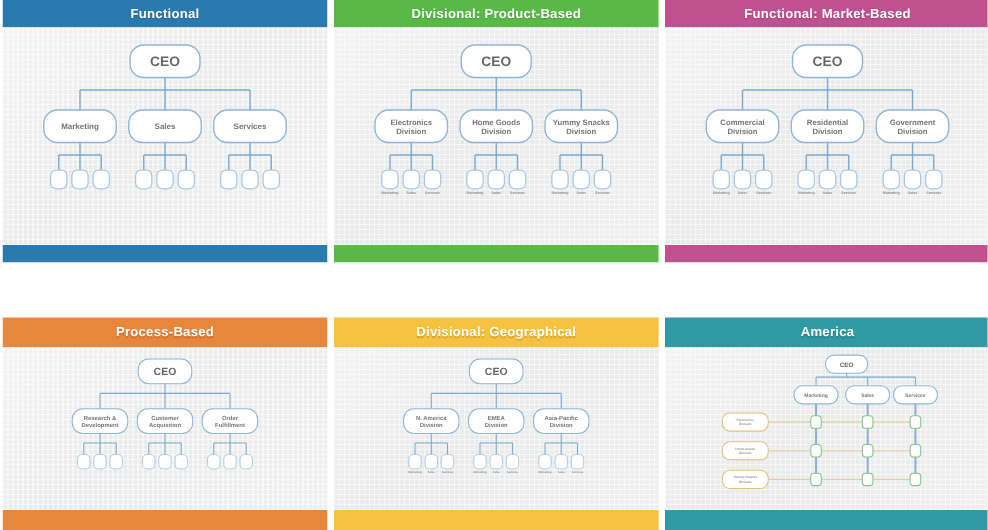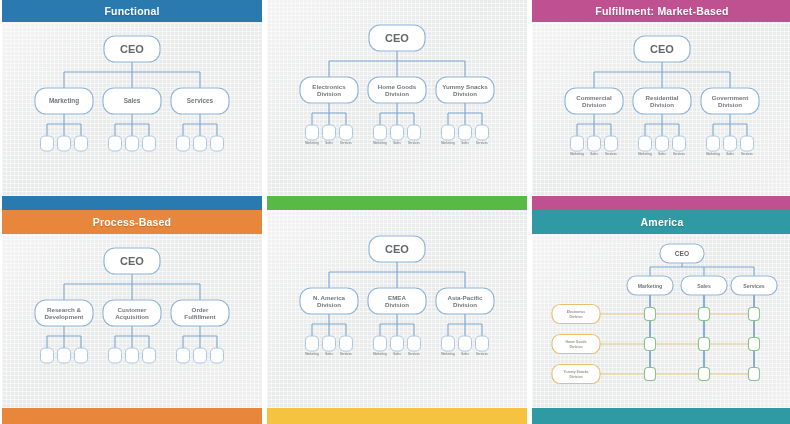--- a/index.html
+++ b/index.html
@@ -30,21 +30,21 @@
     position:relative;flex:1 1 auto;min-height:0;
     background-color:#eceded;
     background-image:
       repeating-linear-gradient(0deg, rgba(255,255,255,.55) 0 1px, rgba(0,0,0,0) 1px 4px),
       repeating-linear-gradient(90deg, rgba(255,255,255,.5) 0 1px, rgba(0,0,0,0) 1px 4px),
       linear-gradient(140deg,#f3f3f3 0%,#e9eaea 45%,#efefef 100%);
     overflow:hidden;
     font-weight:bold;
   }
   .footbar{height:14px;flex:0 0 14px;}
-  .r2 .bar{height:24px;flex:0 0 24px;}
+  .r2 .bar{height:24px;flex:0 0 24px;margin-top:44px;}
   .r2 .footbar{height:16px;flex:0 0 16px;}
 
   
   .chart{position:absolute;inset:0;width:100%;height:100%;display:block;}
   .nodestroke{stroke:#8fb4d9;stroke-width:1.1;fill:#ffffff;}
   .nodestroke-soft{stroke:#a9c6e2;stroke-width:1;fill:#ffffff;}
   .link{stroke:#7ba7d0;stroke-width:1.1;fill:none;}
   .link-thick{stroke:#86aed6;stroke-width:2;fill:none;}
   .link-div{stroke:#e3c98a;stroke-width:1;fill:none;}
   .divbox{stroke:#e7bf73;stroke-width:1.1;fill:#ffffff;}
@@ -103,20 +103,23 @@
           <rect class="nodestroke-soft" x="174.5" y="112" width="13" height="15" rx="4.5" ry="4.5"></rect>
           <path class="link" d="M198,100 L198,112"></path>
           <rect class="nodestroke-soft" x="191.5" y="112" width="13" height="15" rx="4.5" ry="4.5"></rect>
           <path class="link" d="M215,100 L215,112"></path>
           <rect class="nodestroke-soft" x="208.5" y="112" width="13" height="15" rx="4.5" ry="4.5"></rect>
         </svg>
      </div>
      <div class="footbar" style="background:#2a7ab0"></div>
     </div>
     <div class="panel">
+      <div class="bar" style="background:#58b947">
+       <span class="bar-title">Divisional: Product-Based</span>
+     </div>
      <div class="canvas">
        <svg class="chart" viewBox="0 0 260 170" preserveAspectRatio="xMidYMid meet">
           <rect class="nodestroke" x="102" y="12" width="56" height="26" rx="11" ry="11"></rect>
           <text class="t-ceo" x="130" y="29" text-anchor="middle">CEO</text>
           <path class="link" d="M130,38 L130,48"></path>
           <path class="link" d="M62,48 L198,48"></path>
           <path class="link" d="M62,48 L62,64"></path>
           <rect class="nodestroke" x="33" y="64" width="58" height="26" rx="11" ry="11"></rect>
           <text class="t-mid2" x="62" y="75.8" text-anchor="middle">Electronics</text>
           <text class="t-mid2" x="62" y="83.2" text-anchor="middle">Division</text>
@@ -160,21 +163,21 @@
           <text class="t-leaf" x="198" y="131.2" text-anchor="middle">Sales</text>
           <path class="link" d="M215,100 L215,112"></path>
           <rect class="nodestroke-soft" x="208.5" y="112" width="13" height="15" rx="4.5" ry="4.5"></rect>
           <text class="t-leaf" x="215" y="131.2" text-anchor="middle">Services</text>
         </svg>
      </div>
      <div class="footbar" style="background:#58b947"></div>
     </div>
     <div class="panel">
       <div class="bar" style="background:#bf5191">
-       <span class="bar-title">Fulfillment: Market-Based</span>
+       <span class="bar-title">Functional: Market-Based</span>
      </div>
      <div class="canvas">
        <svg class="chart" viewBox="0 0 260 170" preserveAspectRatio="xMidYMid meet">
           <rect class="nodestroke" x="102" y="12" width="56" height="26" rx="11" ry="11"></rect>
           <text class="t-ceo" x="130" y="29" text-anchor="middle">CEO</text>
           <path class="link" d="M130,38 L130,48"></path>
           <path class="link" d="M62,48 L198,48"></path>
           <path class="link" d="M62,48 L62,64"></path>
           <rect class="nodestroke" x="33" y="64" width="58" height="26" rx="11" ry="11"></rect>
           <text class="t-mid2" x="62" y="75.8" text-anchor="middle">Commercial</text>
@@ -268,20 +271,23 @@
           <rect class="nodestroke-soft" x="174.5" y="112" width="13" height="15" rx="4.5" ry="4.5"></rect>
           <path class="link" d="M198,100 L198,112"></path>
           <rect class="nodestroke-soft" x="191.5" y="112" width="13" height="15" rx="4.5" ry="4.5"></rect>
           <path class="link" d="M215,100 L215,112"></path>
           <rect class="nodestroke-soft" x="208.5" y="112" width="13" height="15" rx="4.5" ry="4.5"></rect>
         </svg>
      </div>
      <div class="footbar" style="background:#e8873c"></div>
     </div>
     <div class="panel r2">
+      <div class="bar" style="background:#f5c33f">
+       <span class="bar-title">Divisional: Geographical</span>
+     </div>
      <div class="canvas">
        <svg class="chart" viewBox="0 0 260 170" preserveAspectRatio="xMidYMid meet">
           <rect class="nodestroke" x="102" y="12" width="56" height="26" rx="11" ry="11"></rect>
           <text class="t-ceo" x="130" y="29" text-anchor="middle">CEO</text>
           <path class="link" d="M130,38 L130,48"></path>
           <path class="link" d="M62,48 L198,48"></path>
           <path class="link" d="M62,48 L62,64"></path>
           <rect class="nodestroke" x="33" y="64" width="58" height="26" rx="11" ry="11"></rect>
           <text class="t-mid2" x="62" y="75.8" text-anchor="middle">N. America</text>
           <text class="t-mid2" x="62" y="83.2" text-anchor="middle">Division</text>

